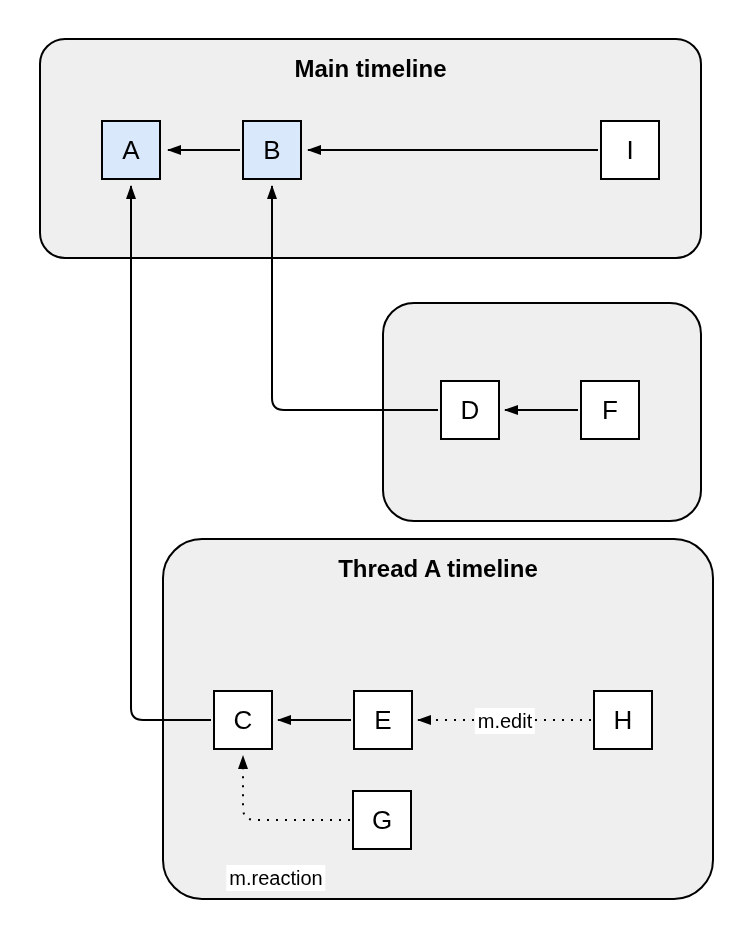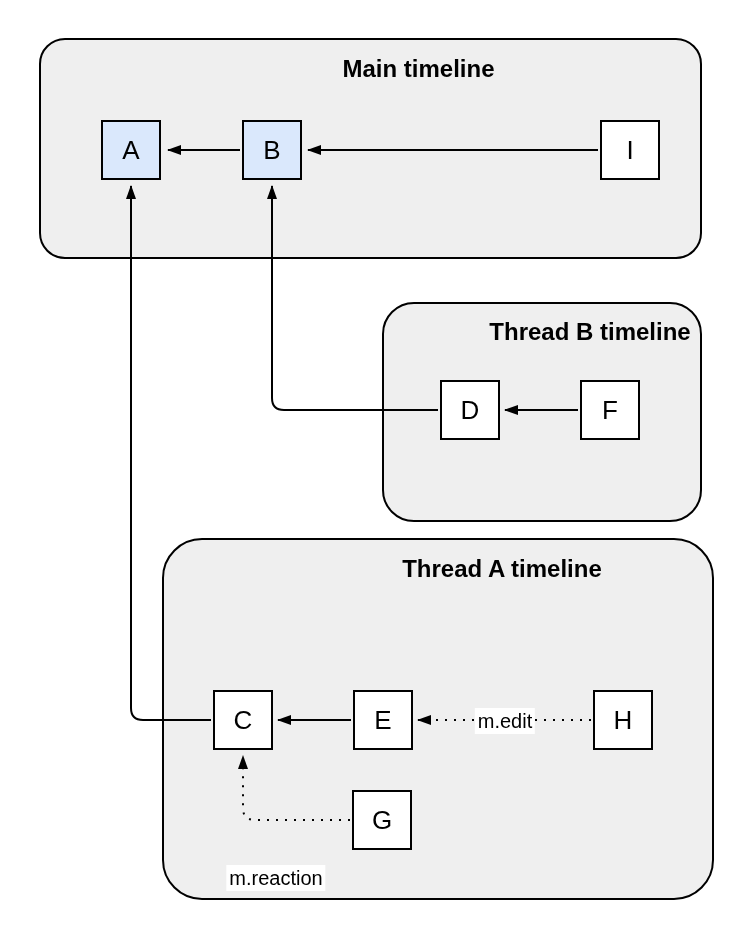--- a/index.html
+++ b/index.html
@@ -24,32 +24,31 @@
   }
   .container-title {
     position: absolute;
     left: 0;
     right: 0;
     text-align: center;
     font-weight: bold;
     font-size: 24px;
     color: #000000;
     z-index: 2;
-    padding-left: 48px;
   }
   #box-main     { left: 39px;  top: 38px;  width: 663px; height: 221px; border-radius: 26px; }
   #box-thread-b { left: 382px; top: 302px; width: 320px; height: 220px; border-radius: 32px; }
   #box-thread-a { left: 162px; top: 538px; width: 552px; height: 362px; border-radius: 40px; }
   #title-main     { top: 55px; }
   #title-thread-b { top: 318px; }
   #title-thread-a { top: 555px; }
   #title-main, #title-thread-b, #title-thread-a { position: absolute; z-index: 2; }
   #title-main     { left: 39px;  width: 663px; }
   #title-thread-b { left: 382px; width: 320px; }
-  #title-thread-a { left: 178px; width: 552px; }
+  #title-thread-a { left: 162px; width: 552px; }
 
   .edges-layer {
     position: absolute;
     left: 0;
     top: 0;
     z-index: 3;
     pointer-events: none;
   }
   .node {
     position: absolute;
@@ -93,21 +92,20 @@
 </head>
 <body>
 
 <div class="stage">
 
   <div class="container-box" id="box-main"></div>
   <div class="container-box" id="box-thread-b"></div>
   <div class="container-box" id="box-thread-a"></div>
 
   <div class="container-title" id="title-main">Main timeline</div>
-  <div class="container-title" id="title-thread-b">Thread B timeline</div>
   <div class="container-title" id="title-thread-a">Thread A timeline</div>
 
   <svg class="edges-layer" width="756" height="942" viewBox="0 0 756 942">
     <defs>
       <marker id="arrow" markerUnits="userSpaceOnUse" markerWidth="16" markerHeight="12" refX="13" refY="5" orient="auto">
         <path d="M 0 0 L 14 5 L 0 10 Z" fill="#000000"></path>
       </marker>
     </defs>
 
     <path d="M 240 150 L 168 150" fill="none" stroke="#000000" stroke-width="2" marker-end="url(#arrow)"></path>

